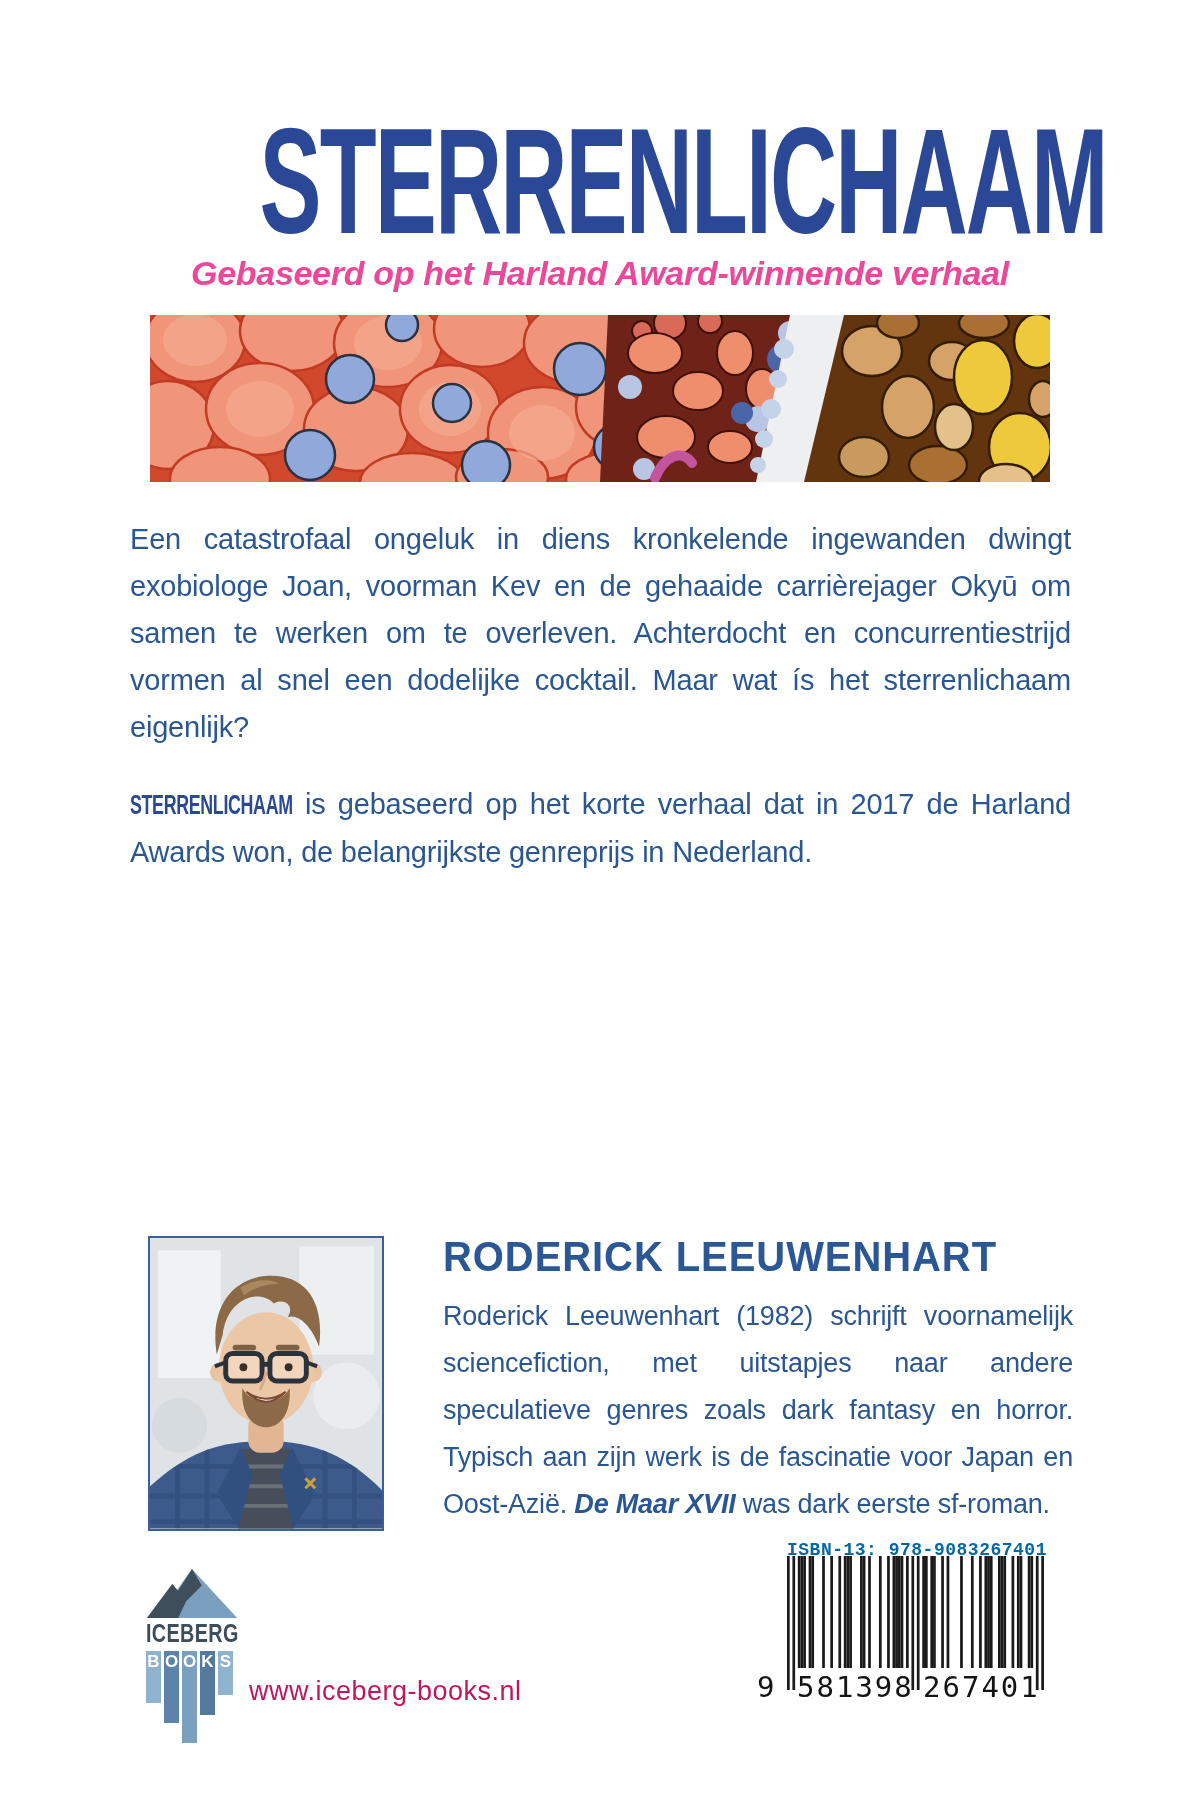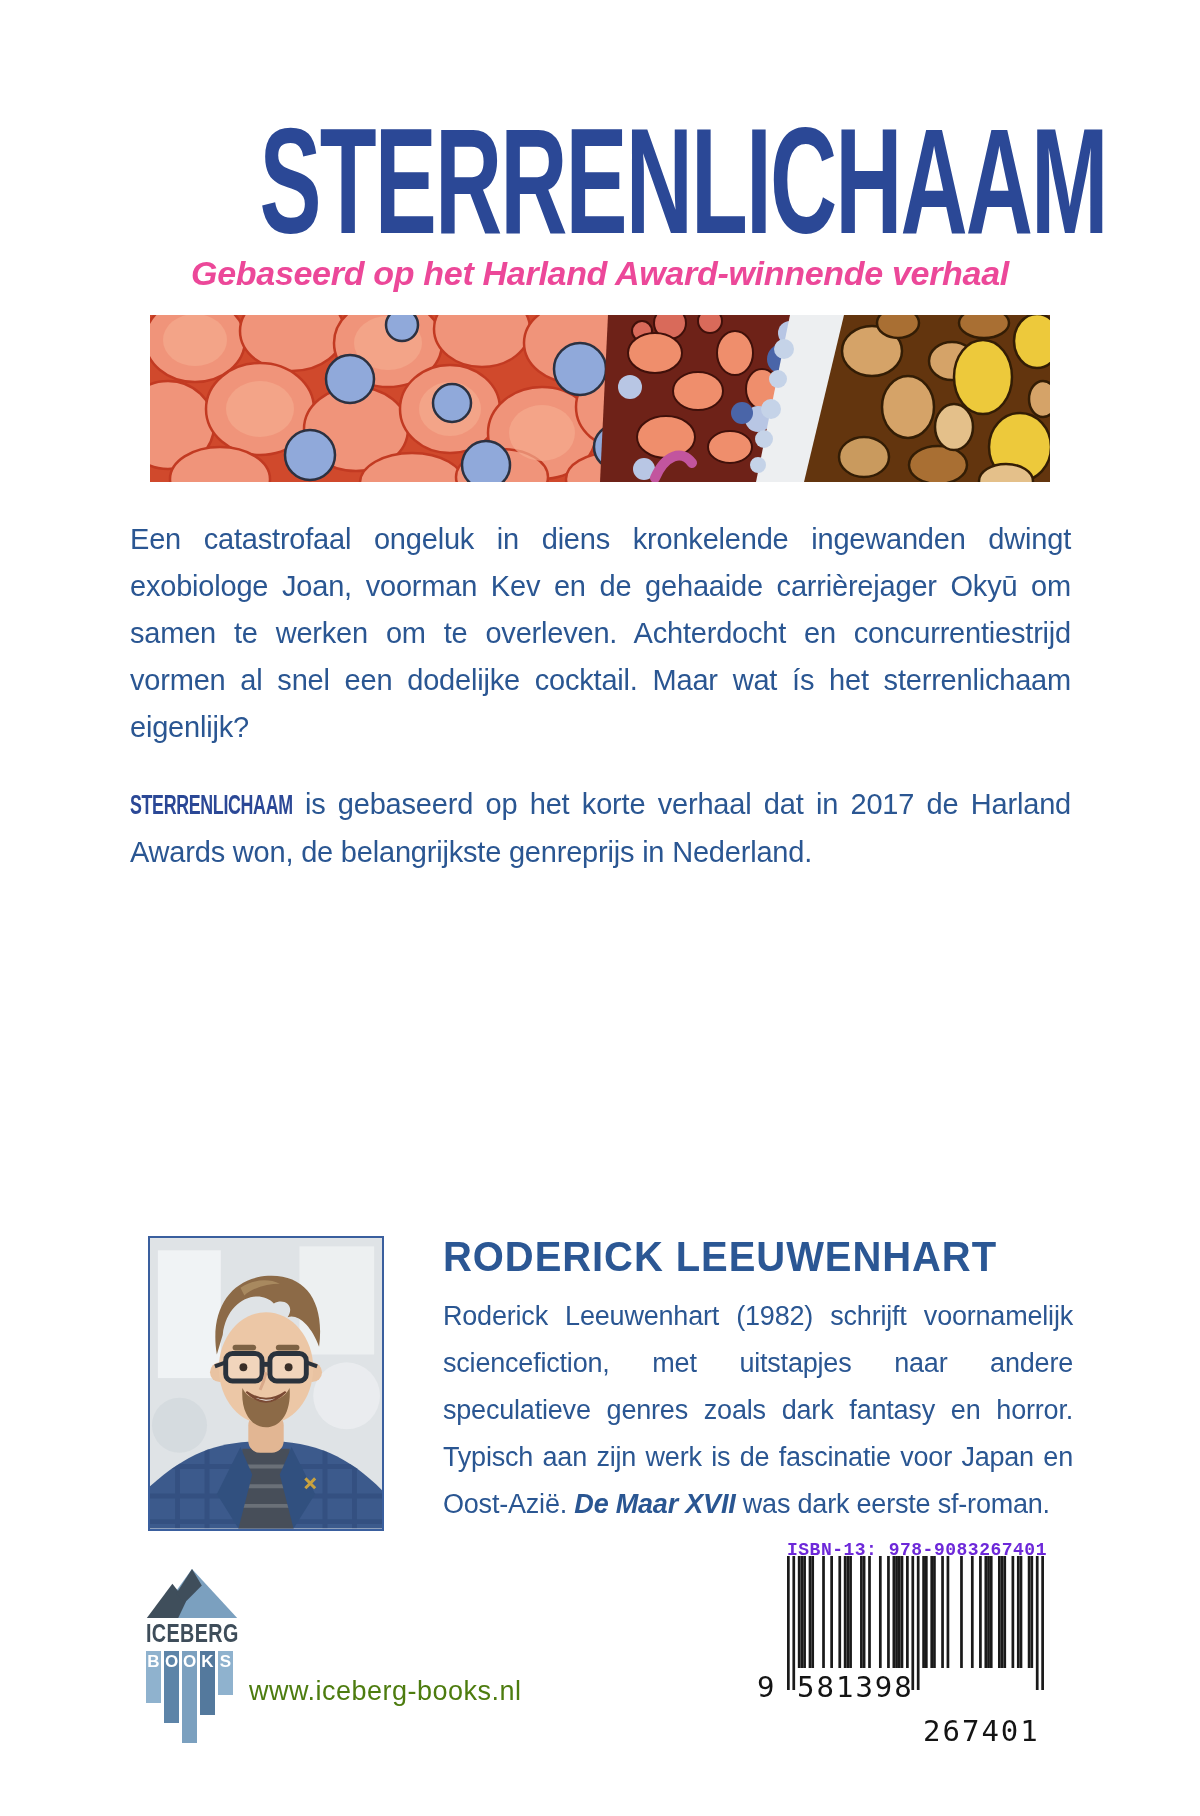--- a/index.html
+++ b/index.html
@@ -48,32 +48,32 @@
 
   
   .logo{position:absolute;left:146px;top:1564px;width:96px;}
   .logo-mountain{display:block;width:92px;height:54px;}
   .logo-word{
     font-size:26px;font-weight:bold;color:#3e4d5a;letter-spacing:0.5px;margin-top:2px;
     white-space:nowrap;transform:scaleX(0.76);transform-origin:0 50%;line-height:1;
   }
   .logo-bars{display:flex;gap:3px;margin-top:5px;align-items:flex-start;}
   .logo-bar{width:15px;color:#fff;font-weight:bold;font-size:17px;text-align:center;line-height:22px;}
-  .website{position:absolute;left:249px;top:1676px;font-size:27px;color:#4d7c0f;letter-spacing:0.5px;}
+  .website{position:absolute;left:249px;top:1676px;font-size:27px;color:#be185d;letter-spacing:0.5px;}
 
   
   .isbn-label{
     position:absolute;left:787px;top:1540px;font-family:"Liberation Mono",monospace;
-    font-size:18px;font-weight:bold;color:#6d28d9;letter-spacing:0.5px;white-space:nowrap;
+    font-size:18px;font-weight:bold;color:#0369a1;letter-spacing:0.5px;white-space:nowrap;
   }
   .barcode{position:absolute;left:787px;top:1556px;}
   .bc-digit{position:absolute;font-family:"DejaVu Sans Mono",monospace;font-size:29px;color:#141414;}
   .bc-g0{left:757px;top:1670px;}
   .bc-g1{left:797px;top:1670px;width:110px;text-align:center;letter-spacing:2px;}
-  .bc-g2{left:923px;top:1670px;width:110px;text-align:left;letter-spacing:2px;margin-top:44px;}
+  .bc-g2{left:923px;top:1670px;width:110px;text-align:left;letter-spacing:2px;}
 </style>
 </head>
 <body>
 
 <div class="page">
 
   <div class="title-wrap">
     <h1 class="title">STERRENLICHAAM</h1>
   </div>
   <div class="subtitle">Gebaseerd op het Harland Award-winnende verhaal</div>

